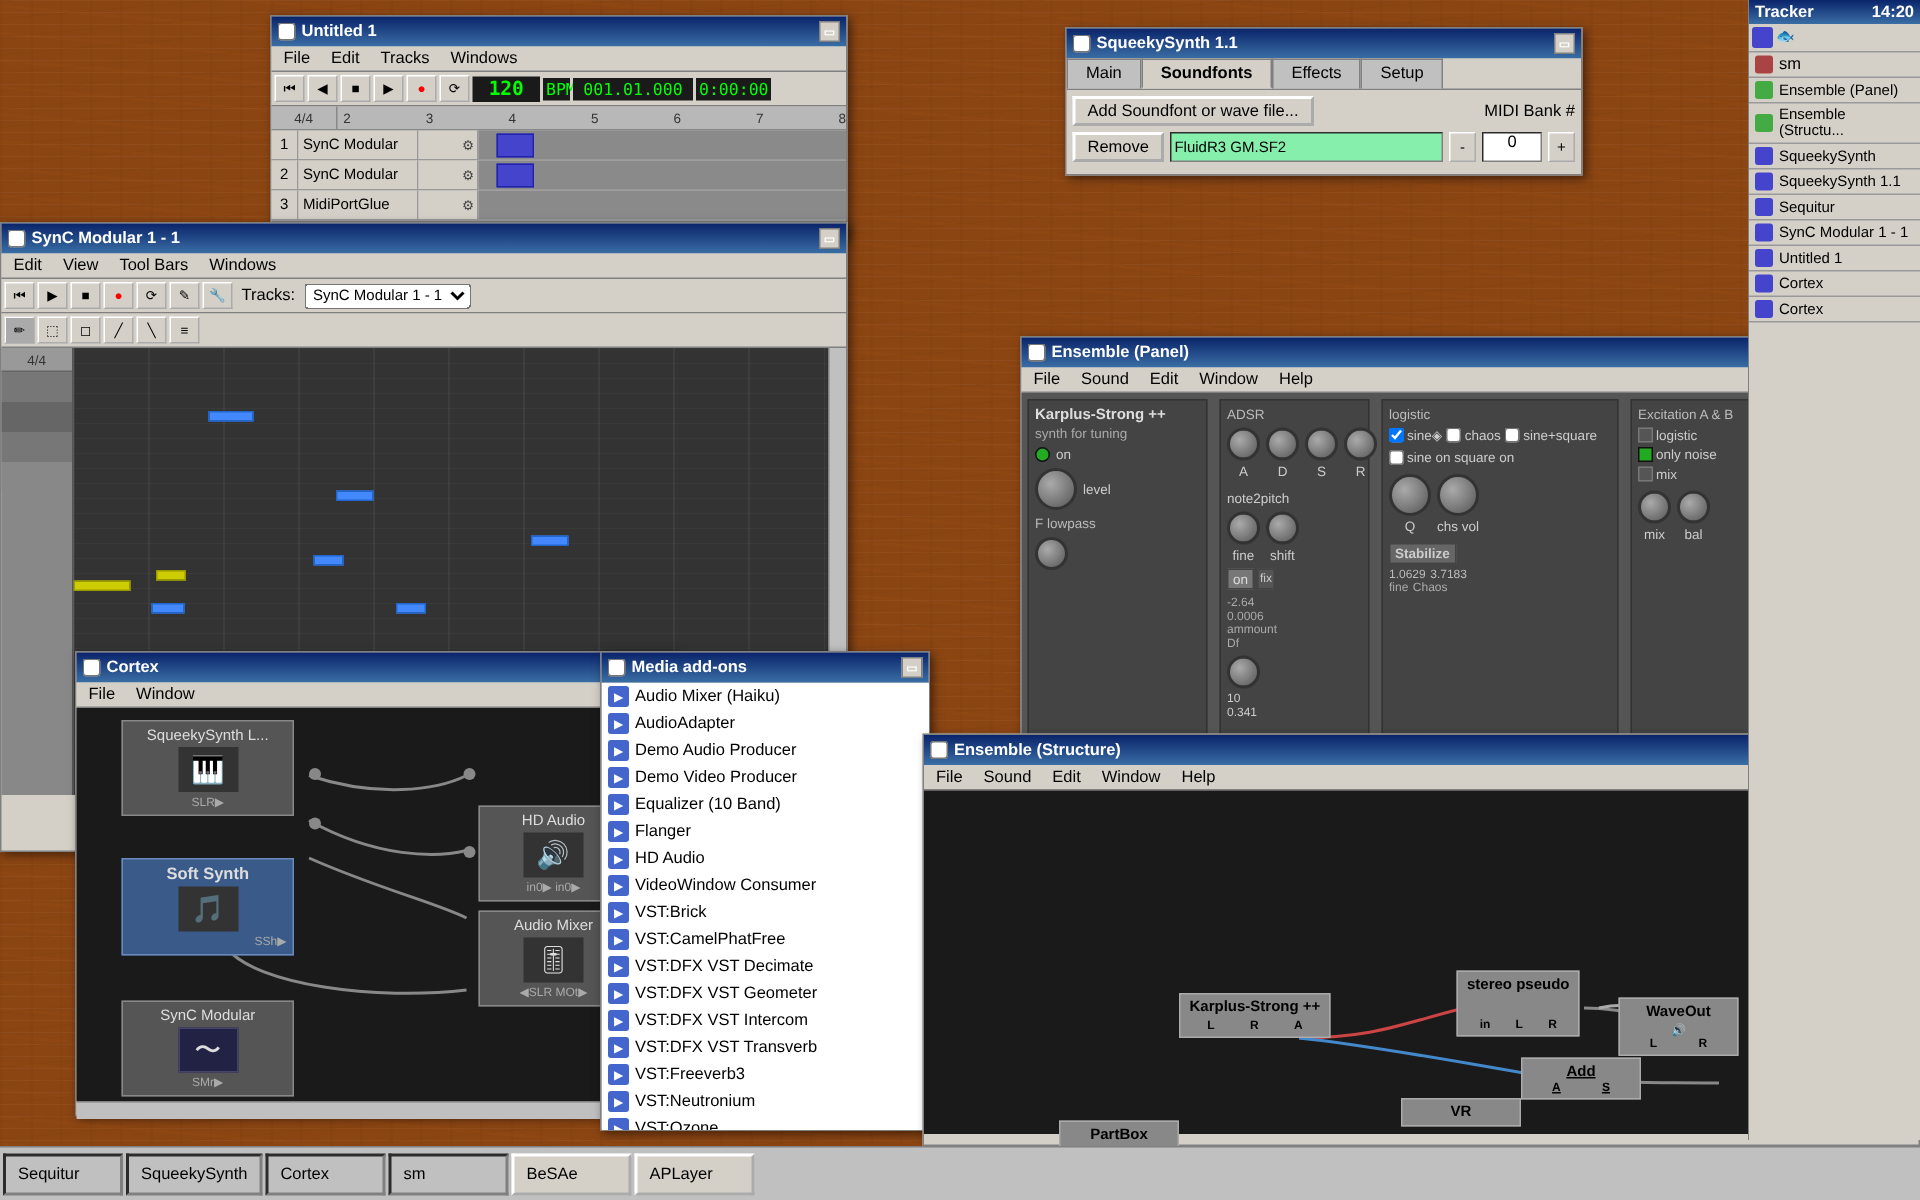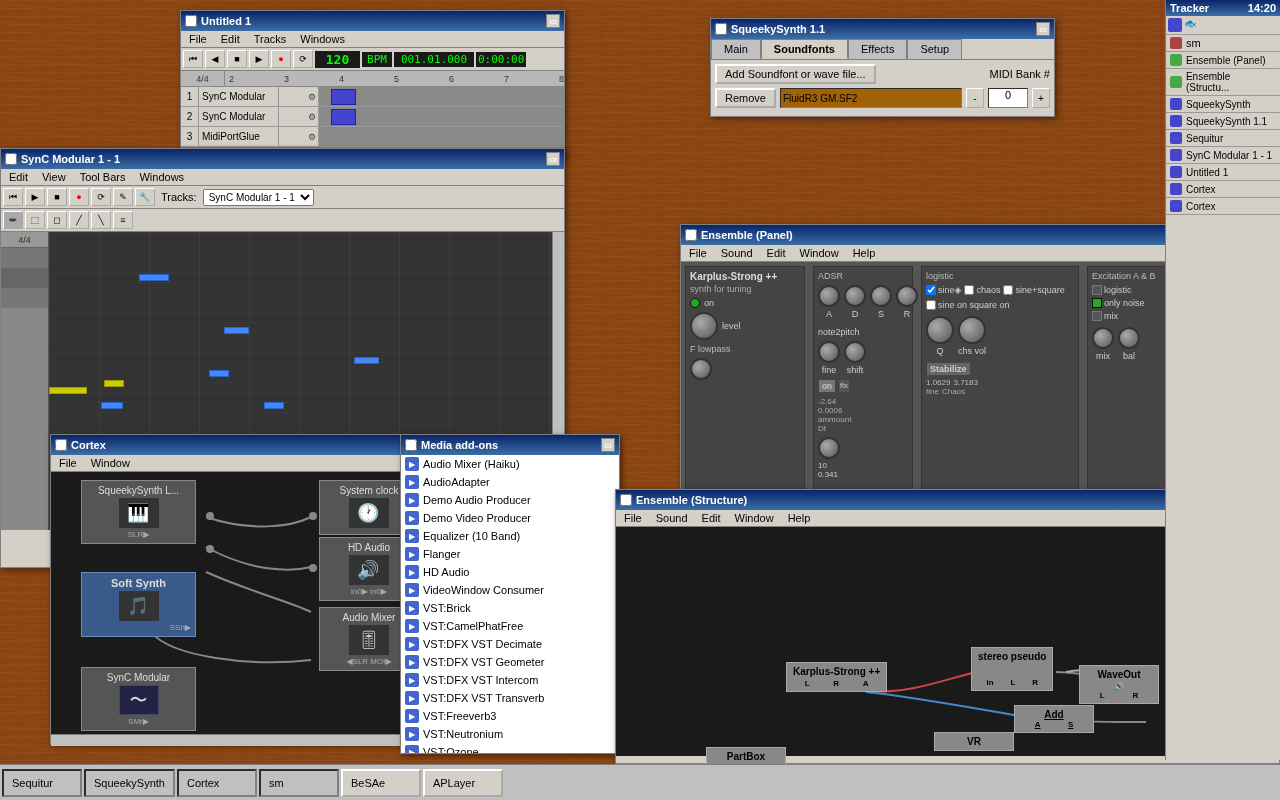--- a/index.html
+++ b/index.html
@@ -247,21 +247,21 @@
       padding: 2px 8px;
       background: #d4d0c8;
       border: 2px outset #ffffff;
       cursor: pointer;
       font-size: 11px;
     }
     .sf-input {
       flex: 1;
       height: 20px;
       border: 1px inset #808080;
-      background: #a16207;
+      background: #86efac;
       padding: 0 2px;
       font-size: 10px;
     }
     .sf-num {
       width: 40px;
       height: 20px;
       border: 1px inset #808080;
       background: white;
       text-align: center;
       font-size: 11px;
@@ -449,21 +449,21 @@
   </div>
 
   <div class="seq-toolbar">
     <div class="tb-btn">⏮</div>
     <div class="tb-btn">◀</div>
     <div class="tb-btn">■</div>
     <div class="tb-btn">▶</div>
     <div class="tb-btn" style="color:red;">●</div>
     <div class="tb-btn">⟳</div>
     <div class="bpm-display">120</div>
-    <div style="width:30px;background:#1a1a1a;color:#00ff00;font-family:monospace;font-size:11px;padding:1px 2px;text-align:center;">BPM</div>
+    <div style="width:18px;background:#1a1a1a;color:#00ff00;font-family:monospace;font-size:11px;padding:1px 2px;text-align:center;">BPM</div>
     <div class="lcd-display">001.01.000</div>
     <div style="width:50px;background:#1a1a1a;color:#00ff00;font-family:monospace;font-size:11px;padding:1px 2px;text-align:center;">0:00:00</div>
   </div>
 
   <div style="display:flex;height:16px;background:#b8b8b8;border-bottom:1px solid #888;font-size:9px;color:#333;">
     <div style="width:140px;border-right:1px solid #888;display:flex;align-items:center;justify-content:center;">4/4</div>
     <div style="flex:1;display:flex;align-items:center;padding-left:4px;gap:50px;">
       <span>2</span>
         <span>3</span>
         <span>4</span>
@@ -822,24 +822,20 @@
     </svg>
 
     <div class="module-box" style="left:30px;top:8px;width:115px;">
       <div>SqueekySynth L...</div>
       <div class="module-icon">🎹</div>
       <div style="display:flex;gap:2px;justify-content:center;font-size:8px;color:#aaa;">
         <span>SLR▶</span>
       </div>
     </div>
 
-    <div class="module-box" style="right:30px;top:8px;width:100px;">
-      <div>System clock</div>
-      <div class="module-icon">🕐</div>
-    </div>
 
     <div class="module-box highlighted" style="left:30px;top:100px;width:115px;">
       <div style="font-size:11px;font-weight:bold;">Soft Synth</div>
       <div class="module-icon">🎵</div>
       <div style="display:flex;gap:2px;justify-content:flex-end;font-size:8px;color:#aaa;">
         <span>SSh▶</span>
       </div>
     </div>
 
     <div class="module-box" style="right:30px;top:65px;width:100px;">

